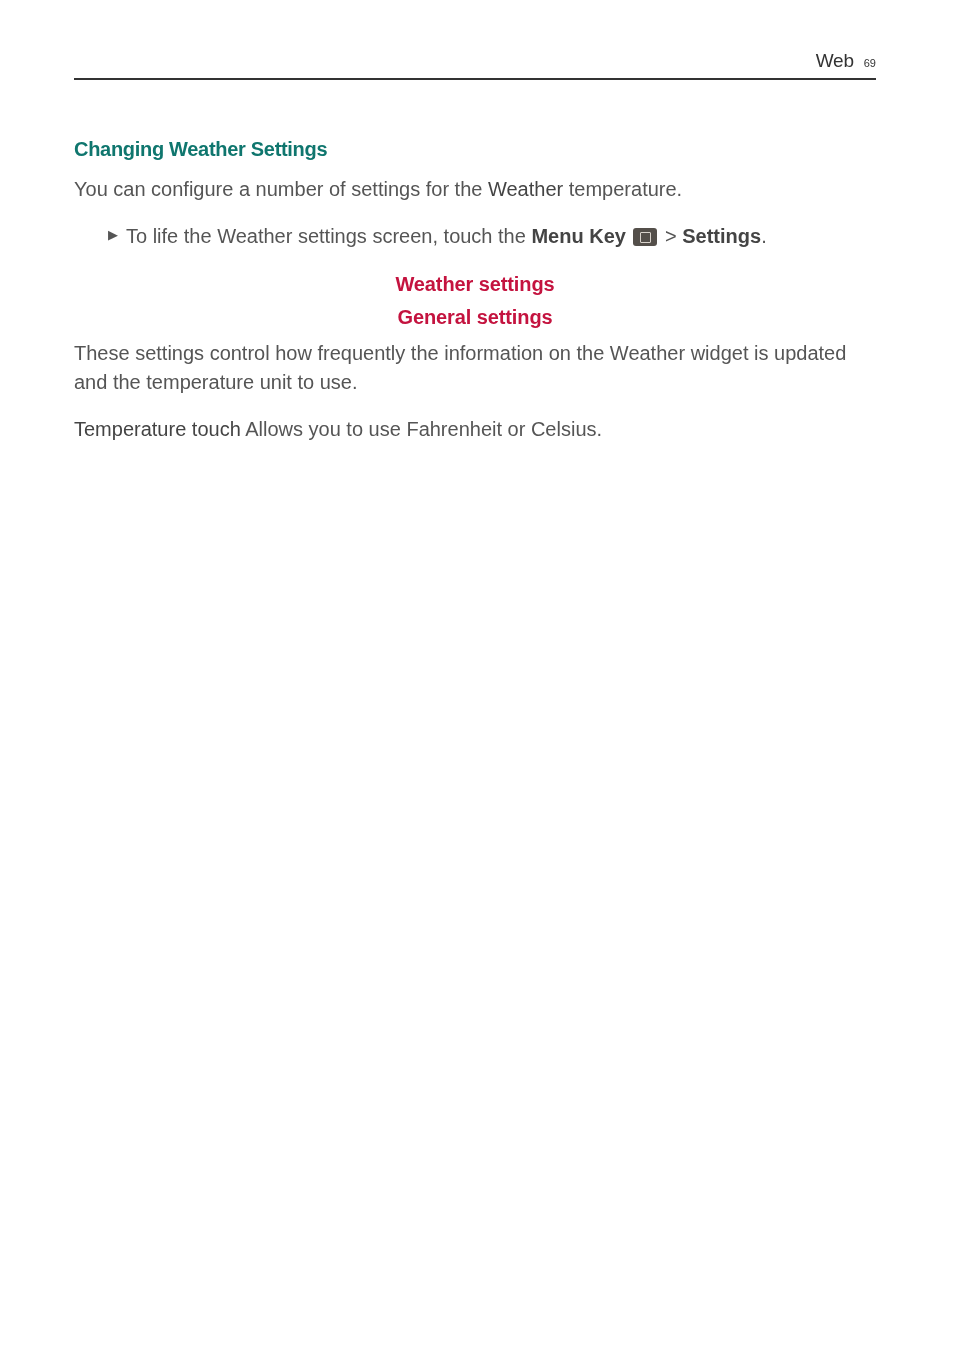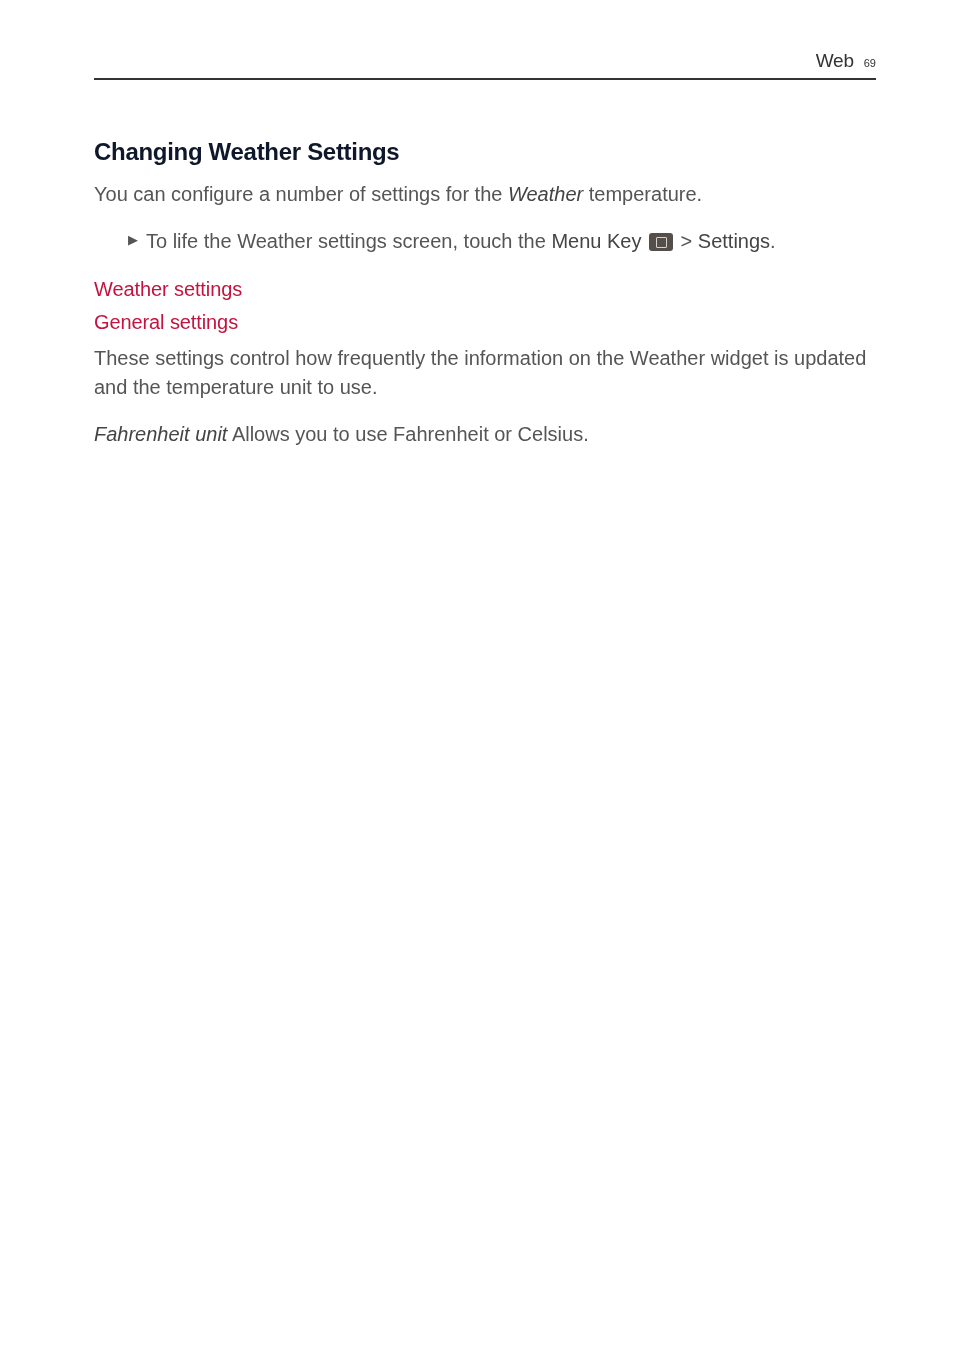--- a/index.html
+++ b/index.html
@@ -8,21 +8,21 @@
     padding: 0;
     width: 954px;
     height: 1372px;
     background: #ffffff;
     font-family: "Helvetica Neue", Helvetica, Arial, sans-serif;
     color: #555555;
   }
   .page {
     width: 954px;
     height: 1372px;
-    padding: 50px 78px 0 94px;
+    padding: 50px 78px 0 74px;
     position: relative;
   }
   .header-bar {
     border-bottom: 2px solid #333333;
     height: 30px;
     display: flex;
     justify-content: flex-end;
     align-items: baseline;
     gap: 10px;
     margin-bottom: 58px;
@@ -32,37 +32,36 @@
     font-weight: 400;
     color: #333333;
     letter-spacing: -0.2px;
   }
   .header-page {
     font-size: 11px;
     font-weight: 400;
     color: #333333;
   }
   h1.main-heading {
-    font-size: 24px;
+    font-size: 20px;
     font-weight: 700;
-    color: #0f172a;
+    color: #0f766e;
     margin: 0 0 14px 0;
     letter-spacing: -0.3px;
   }
   p.body-text {
     font-size: 20px;
     line-height: 1.45;
     color: #555555;
     margin: 0 0 18px 0;
     font-weight: 300;
   }
   p.body-text .bold {
     font-weight: 500;
     color: #444444;
-    font-style: italic;
   }
   .bullet-row {
     display: flex;
     margin: 0 0 22px 0;
     padding-left: 34px;
   }
   .bullet-mark {
     flex: 0 0 auto;
     width: 18px;
     color: #555555;
@@ -70,21 +69,21 @@
     padding-top: 5px;
   }
   .bullet-content {
     flex: 1 1 auto;
     font-size: 20px;
     line-height: 1.45;
     color: #555555;
     font-weight: 300;
   }
   .bullet-content .bold {
-    font-weight: 400;
+    font-weight: 700;
     color: #444444;
   }
   .menu-key-icon {
     display: inline-block;
     width: 24px;
     height: 18px;
     border-radius: 3px;
     background: #544f4a;
     vertical-align: -3px;
     position: relative;
@@ -95,24 +94,25 @@
     position: absolute;
     left: 7px;
     top: 4px;
     width: 9px;
     height: 9px;
     border: 1.5px solid #d8d2cb;
     border-radius: 1px;
   }
   h2.sub-heading {
     font-size: 20px;
-    font-weight: 400;
+    font-weight: 700;
     color: #c4133f;
     margin: 7px 0 10px 0;
     letter-spacing: -0.1px;
+    text-align: center;
   }
 </style>
 </head>
 <body>
 
 <div class="page">
 
   <div class="header-bar">
     <span class="header-section">Web</span>
     <span class="header-page">69</span>
@@ -134,16 +134,16 @@
 
   <h2 class="sub-heading">Weather settings</h2>
 
 
   <h2 class="sub-heading">General settings</h2>
 
   <p class="body-text">These settings control how frequently the information on the Weather widget is updated and the temperature unit to use.</p>
 
 
   <p class="body-text">
-    <span class="bold">Fahrenheit unit</span><span> Allows you to use Fahrenheit or Celsius.</span>
+    <span class="bold">Temperature touch</span><span> Allows you to use Fahrenheit or Celsius.</span>
   </p>
 
 </div>
 
 </body></html>

